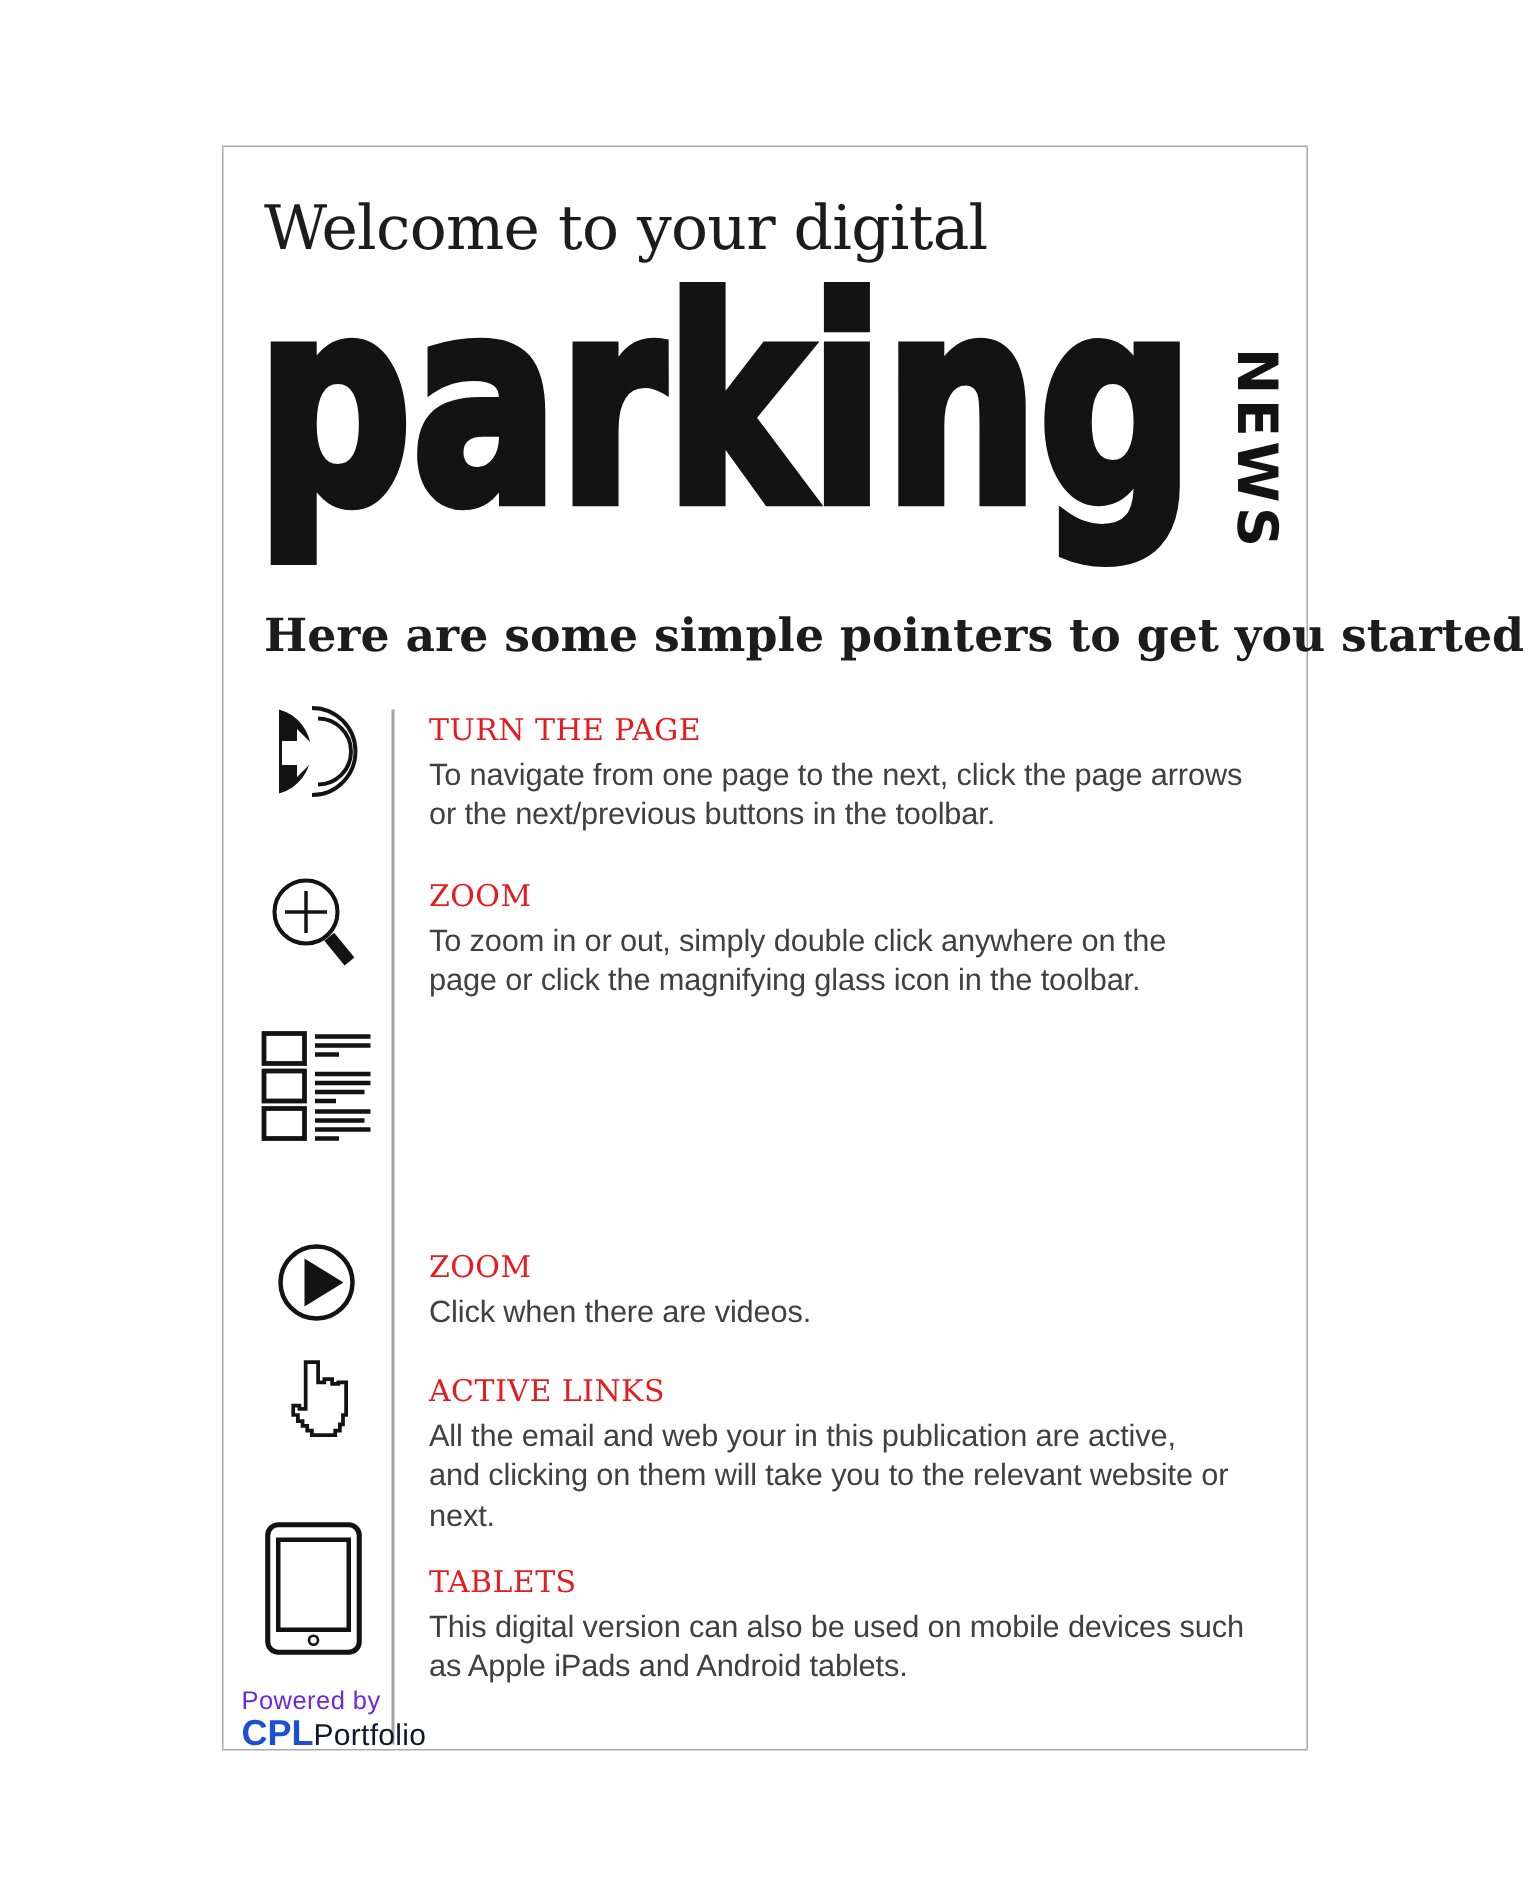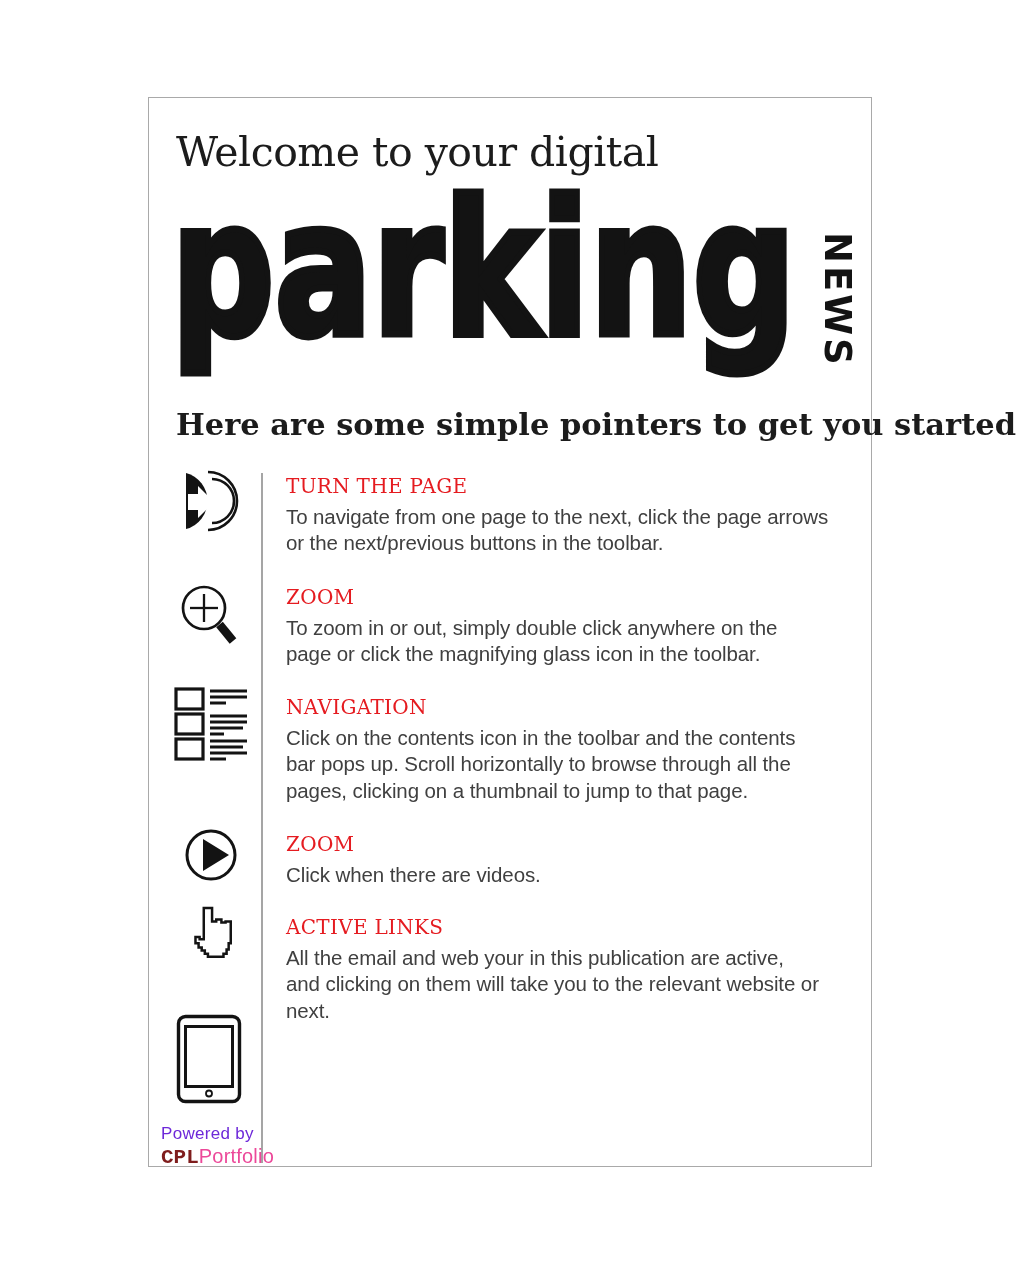--- a/index.html
+++ b/index.html
@@ -54,24 +54,24 @@
   .i5 { left:37px;  top:808px; }
   .i6 { left:27px;  top:916px; }
   .s1 { top:374px; } .s2 { top:485px; } .s3 { top:595px; }
   .s4 { top:732px; } .s5 { top:815px; } .s6 { top:942px; }
   .footer { position:absolute; left:12px; top:1026px; }
   .powered {
     font-size:17px; color:#6d28d9; letter-spacing:0.3px; line-height:20px;
   }
   .brandline { line-height:24px; white-space:nowrap; }
   .brand-cpl {
-    font-family:Liberation Mono, monospace; font-weight:700; font-size:21px;
-    color:#7f1d1d;
+    font-family:Liberation Sans, sans-serif; font-weight:700; font-size:24px;
+    color:#1d4ed8;
   }
-  .brand-suffix { font-size:20px; color:#ec4899; letter-spacing:0.2px; }
+  .brand-suffix { font-size:20px; color:#0f172a; letter-spacing:0.2px; }
   svg { display:block; }
 </style>
 </head>
 <body>
 
 <div class="page">
 
   <div class="pretitle">Welcome to your digital</div>
 
   <svg class="logo-svg" width="650" height="215" viewBox="0 0 650 215">
@@ -152,45 +152,44 @@
   </section>
 
   <section class="section s2">
     <h3>ZOOM</h3>
     <div class="body">
       <div class="bl">To zoom in or out, simply double click anywhere on the</div>
       <div class="bl">page or click the magnifying glass icon in the toolbar.</div>
     </div>
   </section>
 
-  <section class="section s3">
-    <h3>NAVIGATION</h3>
-    <div class="body">
-      <div class="bl">Click on the contents icon in the toolbar and the contents</div>
-      <div class="bl">bar pops up. Scroll horizontally to browse through all the</div>
-      <div class="bl">pages, clicking on a thumbnail to jump to that page.</div>
-    </div>
-  </section>
 
   <section class="section s4">
     <h3>ZOOM</h3>
     <div class="body">
       <div class="bl">Click when there are videos.</div>
     </div>
   </section>
 
   <section class="section s5">
     <h3>ACTIVE LINKS</h3>
     <div class="body">
       <div class="bl">All the email and web your in this publication are active,</div>
       <div class="bl">and clicking on them will take you to the relevant website or</div>
       <div class="bl">next.</div>
     </div>
   </section>
 
+  <section class="section s6">
+    <h3>TABLETS</h3>
+    <div class="body">
+      <div class="bl">This digital version can also be used on mobile devices such</div>
+      <div class="bl">as Apple iPads and Android tablets.</div>
+    </div>
+  </section>
 
   <div class="footer">
     <div class="powered">Powered by</div>
     <div class="brandline">
       <span class="brand-cpl">CPL</span><span class="brand-suffix">Portfolio</span>
     </div>
   </div>
 
 </div>
 

